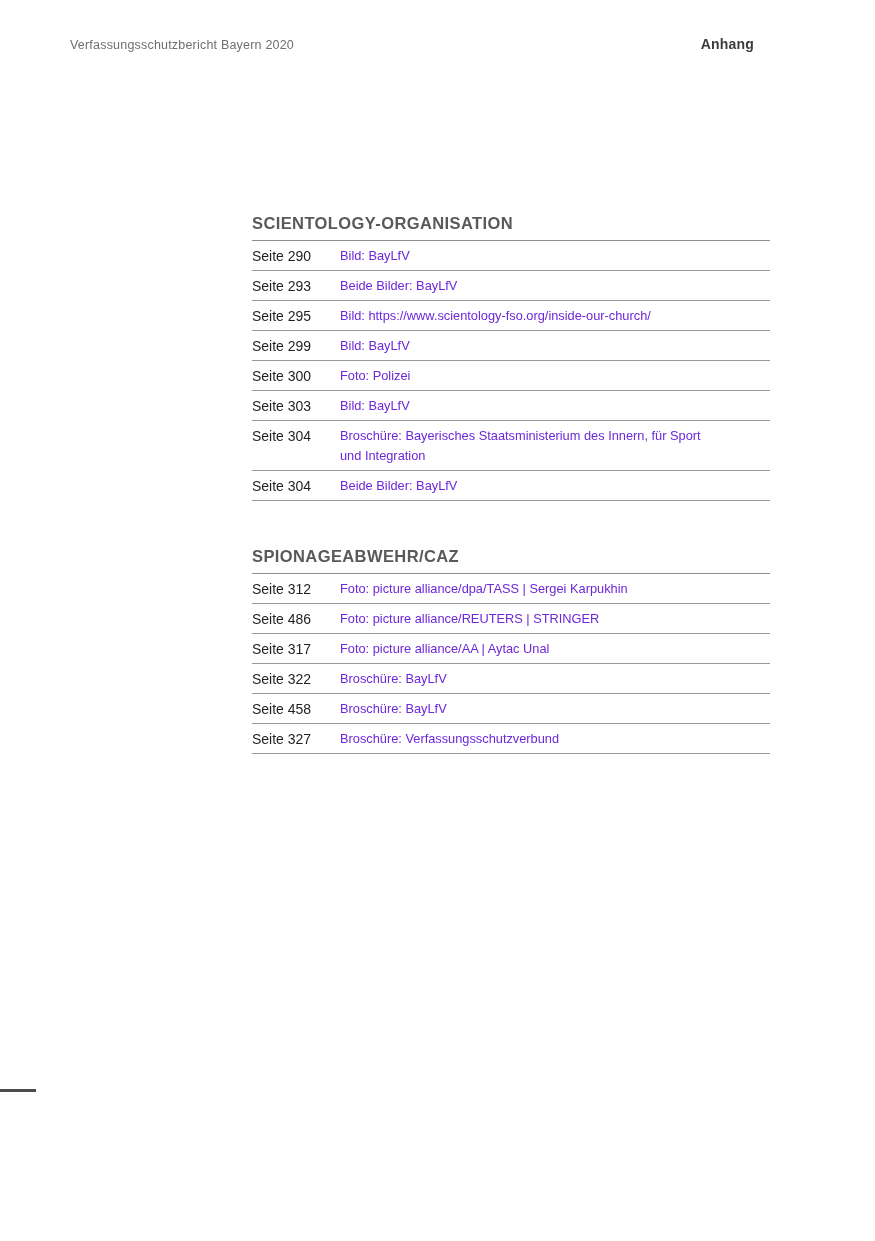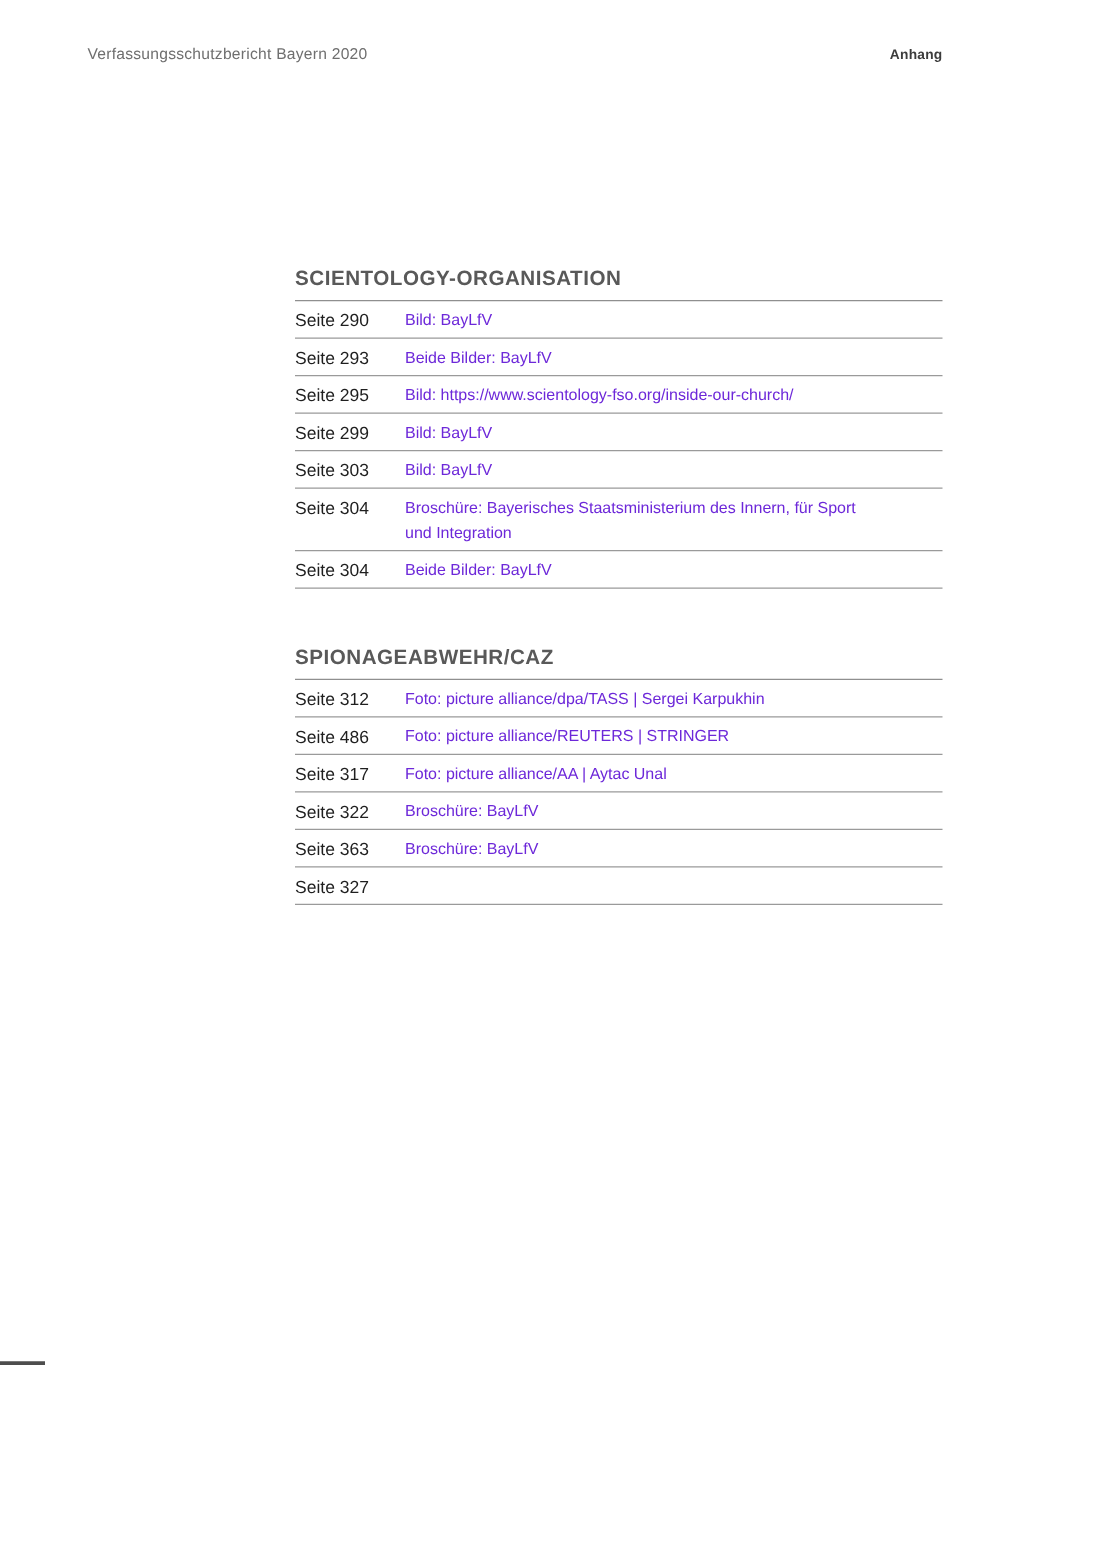--- a/index.html
+++ b/index.html
@@ -23,28 +23,28 @@
     display: flex;
     justify-content: space-between;
     align-items: baseline;
   }
   .header .report-title {
     font-size: 12.5px;
     color: #6f6f6f;
     letter-spacing: 0.2px;
   }
   .header .chapter-title {
-    font-size: 11px;
+    font-size: 14px;
     font-weight: bold;
     color: #3c3c3c;
     letter-spacing: 0.2px;
   }
   .content {
     position: absolute;
-    left: 236px;
+    left: 252px;
     top: 214px;
     width: 518px;
   }
   .section { margin-bottom: 28px; }
   .section + .section { margin-top: 46px; }
   .section-title {
     font-size: 16.5px;
     font-weight: bold;
     color: #595959;
     letter-spacing: 0.4px;
@@ -116,20 +116,24 @@
   <div class="row">
     <div class="page-cell">Seite 295</div>
     <div class="credit-cell">Bild: https://www.scientology-fso.org/inside-our-church/</div>
   </div>
 
   <div class="row">
     <div class="page-cell">Seite 299</div>
     <div class="credit-cell">Bild: BayLfV</div>
   </div>
 
+  <div class="row">
+    <div class="page-cell">Seite 300</div>
+    <div class="credit-cell">Foto: Polizei</div>
+  </div>
 
   <div class="row">
     <div class="page-cell">Seite 303</div>
     <div class="credit-cell">Bild: BayLfV</div>
   </div>
 
   <div class="row">
     <div class="page-cell">Seite 304</div>
     <div class="credit-cell">Broschüre: Bayerisches Staatsministerium des Innern, für Sport
 und Integration</div>
@@ -159,26 +163,27 @@
     <div class="page-cell">Seite 317</div>
     <div class="credit-cell">Foto: picture alliance/AA | Aytac Unal</div>
   </div>
 
   <div class="row">
     <div class="page-cell">Seite 322</div>
     <div class="credit-cell">Broschüre: BayLfV</div>
   </div>
 
   <div class="row">
-    <div class="page-cell">Seite 363</div>
+    <div class="page-cell">Seite 458</div>
     <div class="credit-cell">Broschüre: BayLfV</div>
   </div>
 
   <div class="row">
     <div class="page-cell">Seite 327</div>
+    <div class="credit-cell">Broschüre: Verfassungsschutzverbund</div>
   </div>
 </div>
   </div>
 </div>
 
   <div class="tab-marker"></div>
 
   <div class="page-number">374</div>
 
 </div>

